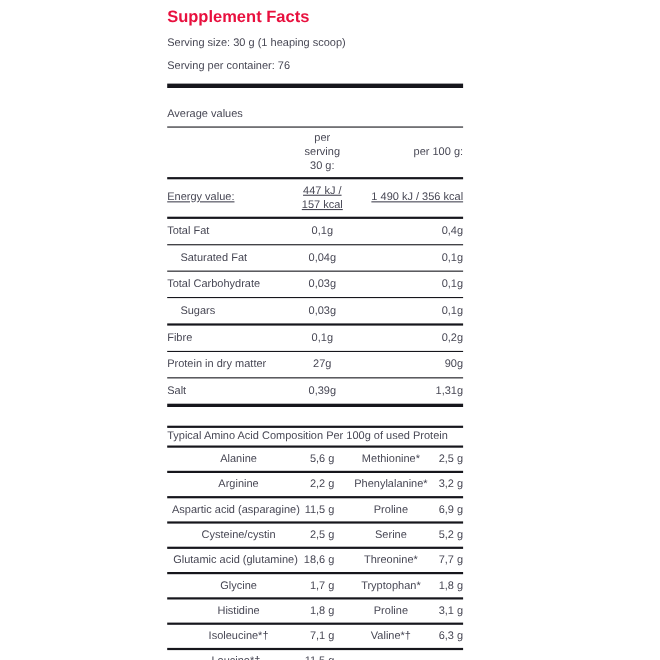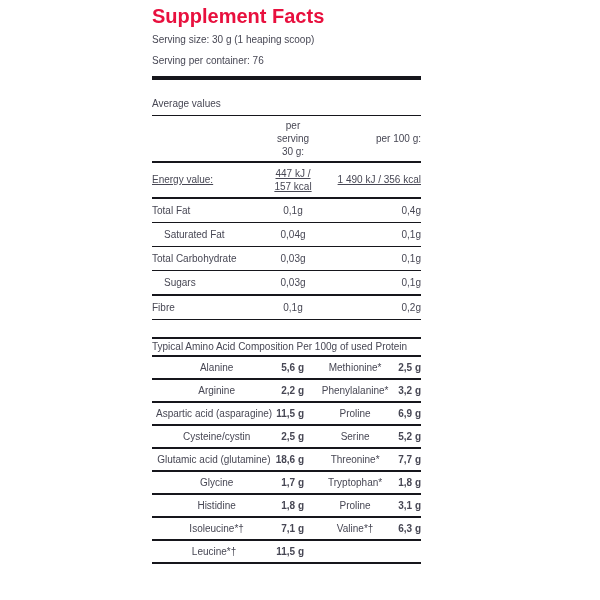--- a/index.html
+++ b/index.html
@@ -13,21 +13,21 @@
     font-family:"Liberation Sans", sans-serif;
     color:var(--text);
     position:relative;
   }
   .label{
     position:absolute;left:152px;top:8px;width:269px;
     font-size:10px;line-height:12px;
   }
   .title{
     color:var(--accent);
-    font-size:20px;line-height:16px;font-weight:bold;
+    font-size:15px;line-height:16px;font-weight:bold;
     margin:0 0 10px 0;
   }
   .serv-line{margin:0 0 9px 0;}
   .divider4{height:4px;background:var(--line);margin-top:3px;}
   .avg-row{
     padding:6px 0 5px 0;
     border-bottom:1.5px solid var(--line);
     margin-top:12px;
   }
   
@@ -57,21 +57,21 @@
   }
   .arow{
     display:flex;align-items:center;
     min-height:21px;
     border-bottom:2px solid var(--line);
   }
   .pair-l{width:152px;display:flex;}
   .pair-gap{width:8px;}
   .pair-r{flex:1;display:flex;}
   .pair-l .nm,.pair-r .nm{flex:1;text-align:center;white-space:nowrap;}
-  .pair-l .vl,.pair-r .vl{text-align:center;white-space:nowrap;font-weight:bold;}
+  .pair-l .vl,.pair-r .vl{text-align:center;white-space:nowrap;}
 </style>
 </head>
 <body>
 
 <div class="label">
 
   <h1 class="title">Supplement Facts</h1>
   <div class="serv-line">Serving size: 30 g (1 heaping scoop)</div>
   <div class="serv-line">Serving per container: 76</div>
 
@@ -123,21 +123,31 @@
     <span class="c-serv">0,03g</span>
     <span class="c-100">0,1g</span>
   </div>
 
   <div class="mrow">
     <span class="c-name">Fibre</span>
     <span class="c-serv">0,1g</span>
     <span class="c-100">0,2g</span>
   </div>
 
-
+  <div class="mrow">
+    <span class="c-name">Protein in dry matter</span>
+    <span class="c-serv">27g</span>
+    <span class="c-100">90g</span>
+  </div>
+
+  <div class="mrow bb3">
+    <span class="c-name">Salt</span>
+    <span class="c-serv">0,39g</span>
+    <span class="c-100">1,31g</span>
+  </div>
 
   <div class="amino-gap"></div>
 
   <div class="amino-head">
     <span>Typical Amino Acid Composition Per 100g of used Protein</span>
   </div>
 
   <div class="arow">
     <span class="pair-l">
         <span class="nm">Alanine</span>

